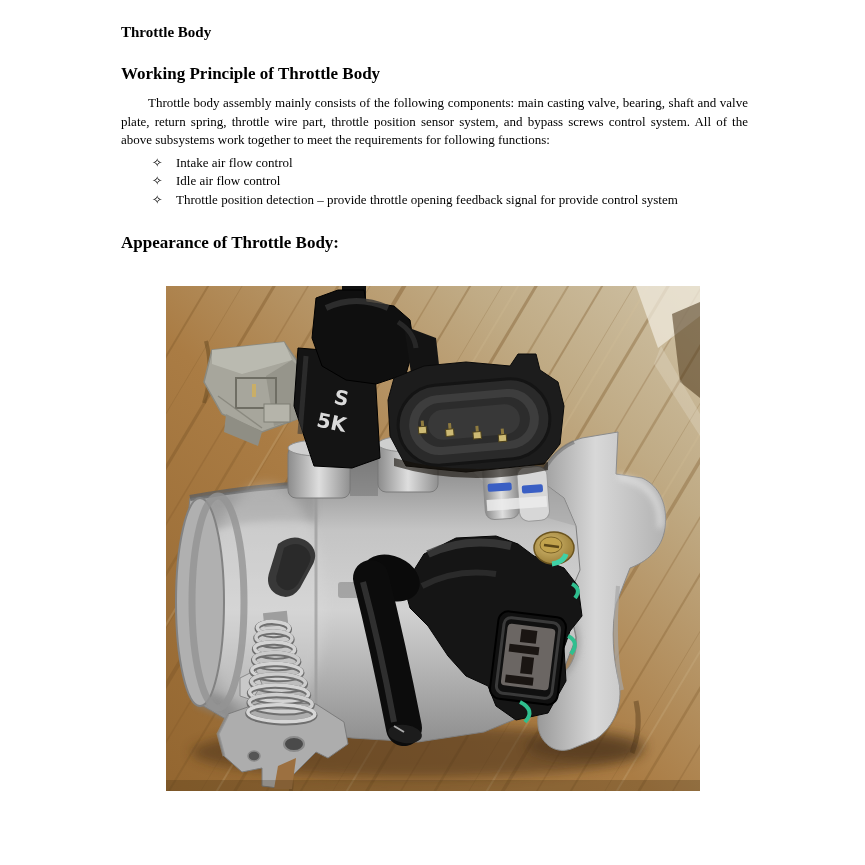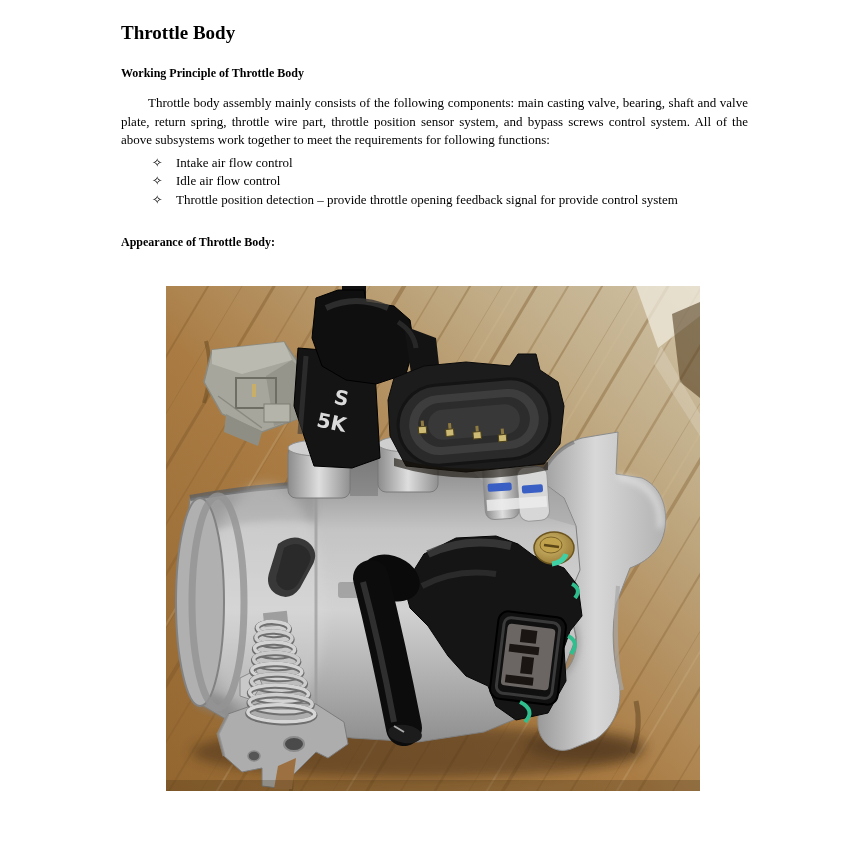--- a/index.html
+++ b/index.html
@@ -1,19 +1,19 @@
 <!DOCTYPE html>
 <html><head>
 <meta charset="utf-8">
 <style>
   html,body{margin:0;padding:0;background:#ffffff;}
   body{width:865px;height:865px;overflow:hidden;font-family:"Liberation Serif",serif;color:#000;}
   .page{padding:20px 117px 0 121px;}
-  h1.doc-title{font-size:19px;line-height:25px;margin:0;font-weight:bold;}
-  h2.sec-head{font-size:12px;line-height:21px;margin:18px 0 10px 0;font-weight:bold;}
+  h1.doc-title{font-size:15px;line-height:25px;margin:0;font-weight:bold;}
+  h2.sec-head{font-size:17px;line-height:21px;margin:18px 0 10px 0;font-weight:bold;}
   h2.sec-head.appearance{margin-top:22px;}
   p.body-text{font-size:13px;line-height:18.6px;text-align:justify;margin:0;}
   p.indent{text-indent:27px;}
   ul.bullets{list-style:none;margin:4px;padding:0 0 0 27px;font-size:13px;line-height:18.6px;}
   ul.bullets li{margin:0;}
   .bullet-glyph{display:inline-block;width:24px;font-size:12.5px;}
   figure.photo{margin:33px 0 0 45px;width:534px;height:505px;padding:0;}
   figure.photo svg{display:block;}
 </style>
 </head>

